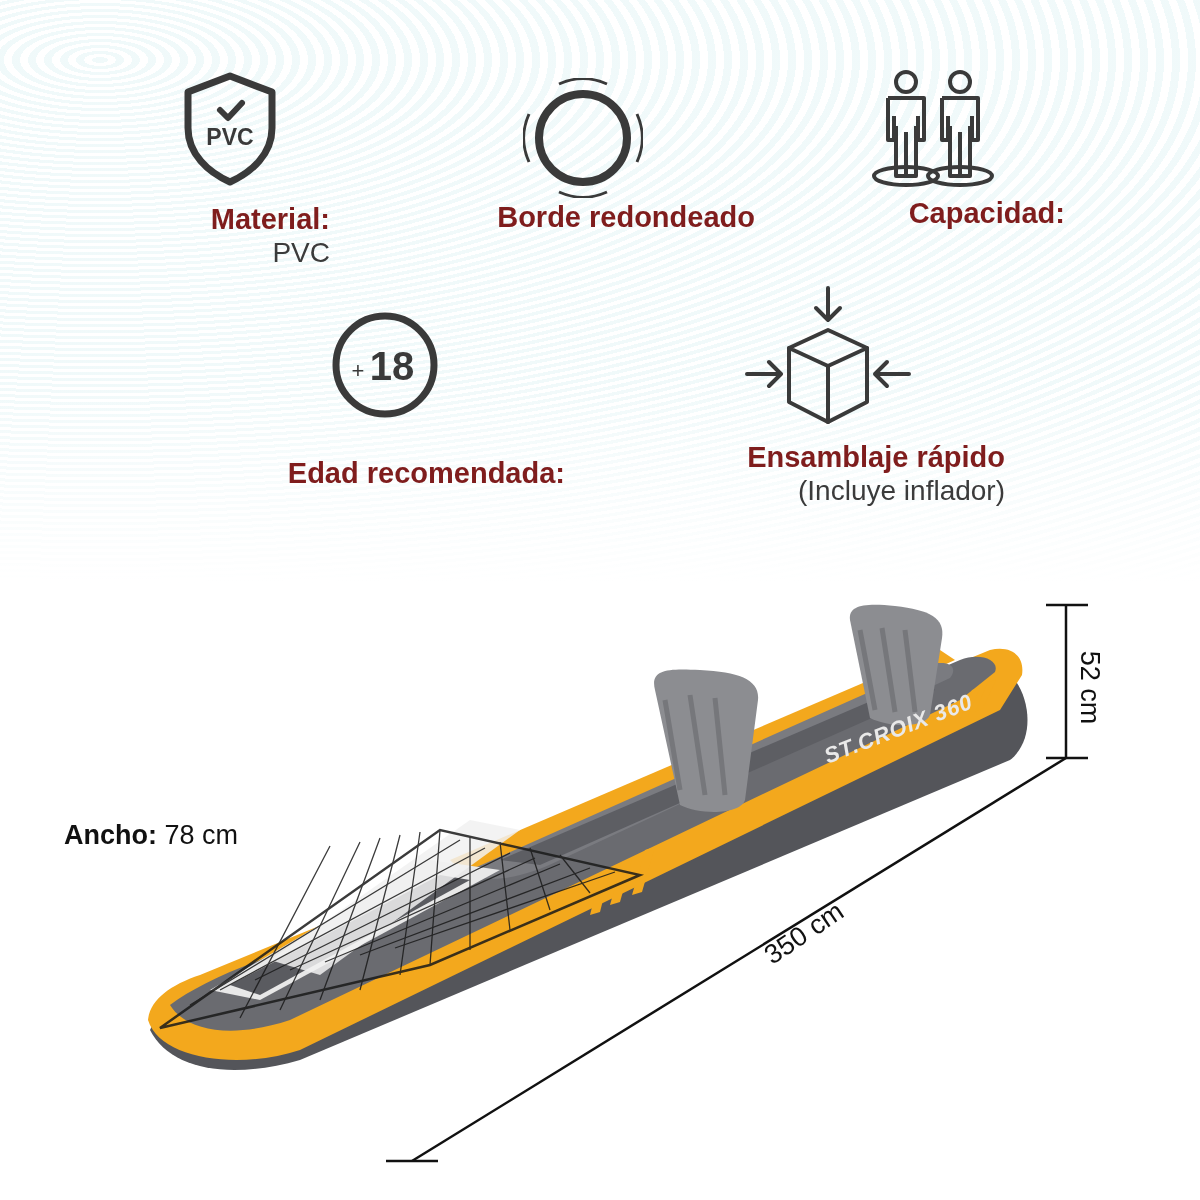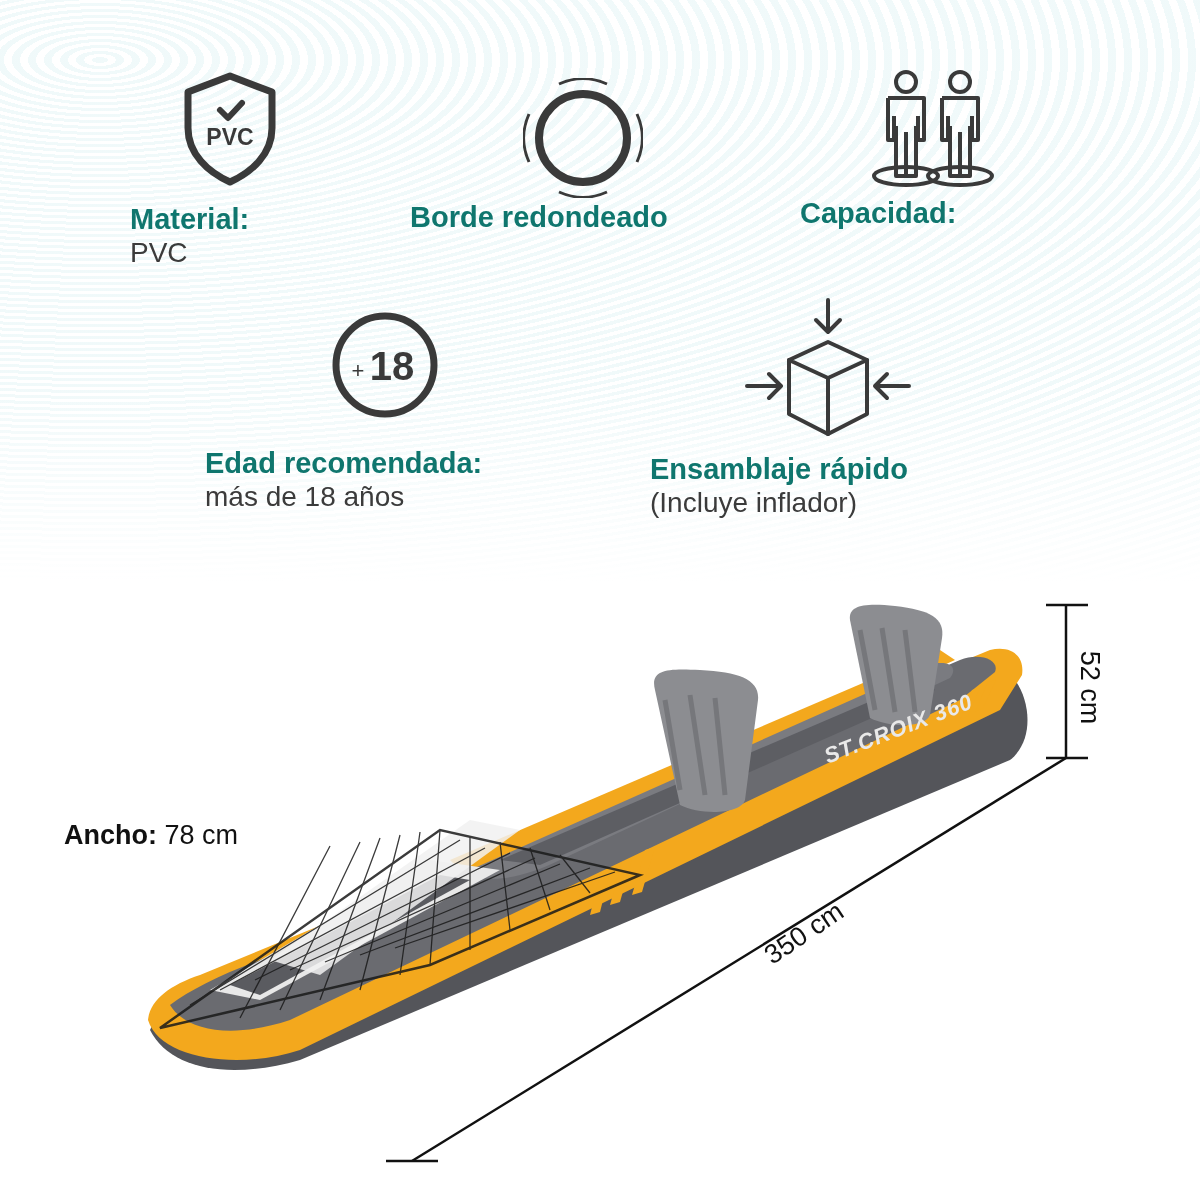--- a/index.html
+++ b/index.html
@@ -12,30 +12,30 @@
   .waves {
     position: absolute; left: 0; top: 0; width: 1200px; height: 600px;
     background:
       repeating-radial-gradient(ellipse 160px 60px at 100px 60px, #eaf7f8 0 8px, #ffffff 8px 16px);
     opacity: 0.7;
   }
   .waves-fade {
     position: absolute; left: 0; top: 380px; width: 1200px; height: 240px;
     background: linear-gradient(to bottom, rgba(255,255,255,0) 0%, #ffffff 85%);
   }
-  .feature { position: absolute; text-align: left; }
+  .feature { position: absolute; text-align: right; }
   .feature .icon { display: block; margin: 0 auto; }
-  .feature .title { font-weight: bold; font-size: 29px; color: #0f766e; line-height: 34px; white-space: nowrap; }
+  .feature .title { font-weight: bold; font-size: 29px; color: #7f1d1d; line-height: 34px; white-space: nowrap; }
   .feature .sub { font-size: 28px; color: #3b3b3b; line-height: 34px; white-space: nowrap; }
 
   #f-material { left: 130px; top: 70px; width: 200px; }
   #f-borde { left: 410px; top: 78px; width: 345px; }
   #f-capacidad { left: 800px; top: 68px; width: 265px; }
   #f-edad { left: 205px; top: 310px; width: 360px; }
-  #f-ensamblaje { left: 650px; top: 296px; width: 355px; }
+  #f-ensamblaje { left: 650px; top: 284px; width: 355px; }
 
   .ancho { position: absolute; left: 64px; top: 820px; font-size: 27px; color: #111; white-space: nowrap; }
   .ancho b { font-weight: bold; margin-top: 40px; }
   .dim-height-label {
     position: absolute; left: 1053px; top: 672px; font-size: 27px; color: #111;
     transform: rotate(90deg); transform-origin: center; white-space: nowrap;
   }
   .dim-length-label {
     position: absolute; left: 760px; top: 918px; font-size: 27px; color: #111;
     transform: rotate(-34deg); transform-origin: center; white-space: nowrap;
@@ -88,22 +88,21 @@
   </svg>
   <div class="title" style="margin-top:4px">Capacidad:</div>
 </div>
 
 <div class="feature" id="f-edad">
   <svg class="icon" width="110" height="110" viewBox="0 0 110 110">
     <circle cx="55" cy="55" r="49" fill="none" stroke="#3a3a3a" stroke-width="7"></circle>
     <text x="28" y="68" text-anchor="middle" font-family="Liberation Sans, sans-serif" font-size="22" fill="#3a3a3a">+</text>
     <text x="62" y="70" text-anchor="middle" font-family="Liberation Sans, sans-serif" font-weight="bold" font-size="40" fill="#3a3a3a">18</text>
   </svg>
-  <div class="title" style="margin-top:26px">Edad recomendada:</div>
-  <div class="sub">más de 18 años</div>
+  <div class="title" style="margin-top:36px">Edad recomendada:</div>
 </div>
 
 <div class="feature" id="f-ensamblaje">
   <svg class="icon" width="170" height="140" viewBox="0 0 170 140">
     <g fill="none" stroke="#3a3a3a" stroke-width="4" stroke-linejoin="round" stroke-linecap="round">
       <path d="M85 4 V36 M73 24 L85 36 L97 24"></path>
       <path d="M85 46 L124 64 L85 82 L46 64 Z"></path>
       <path d="M46 64 V118 L85 138 V82"></path>
       <path d="M124 64 V118 L85 138"></path>
       <path d="M4 90 H38 M26 78 L38 90 L26 102"></path>

